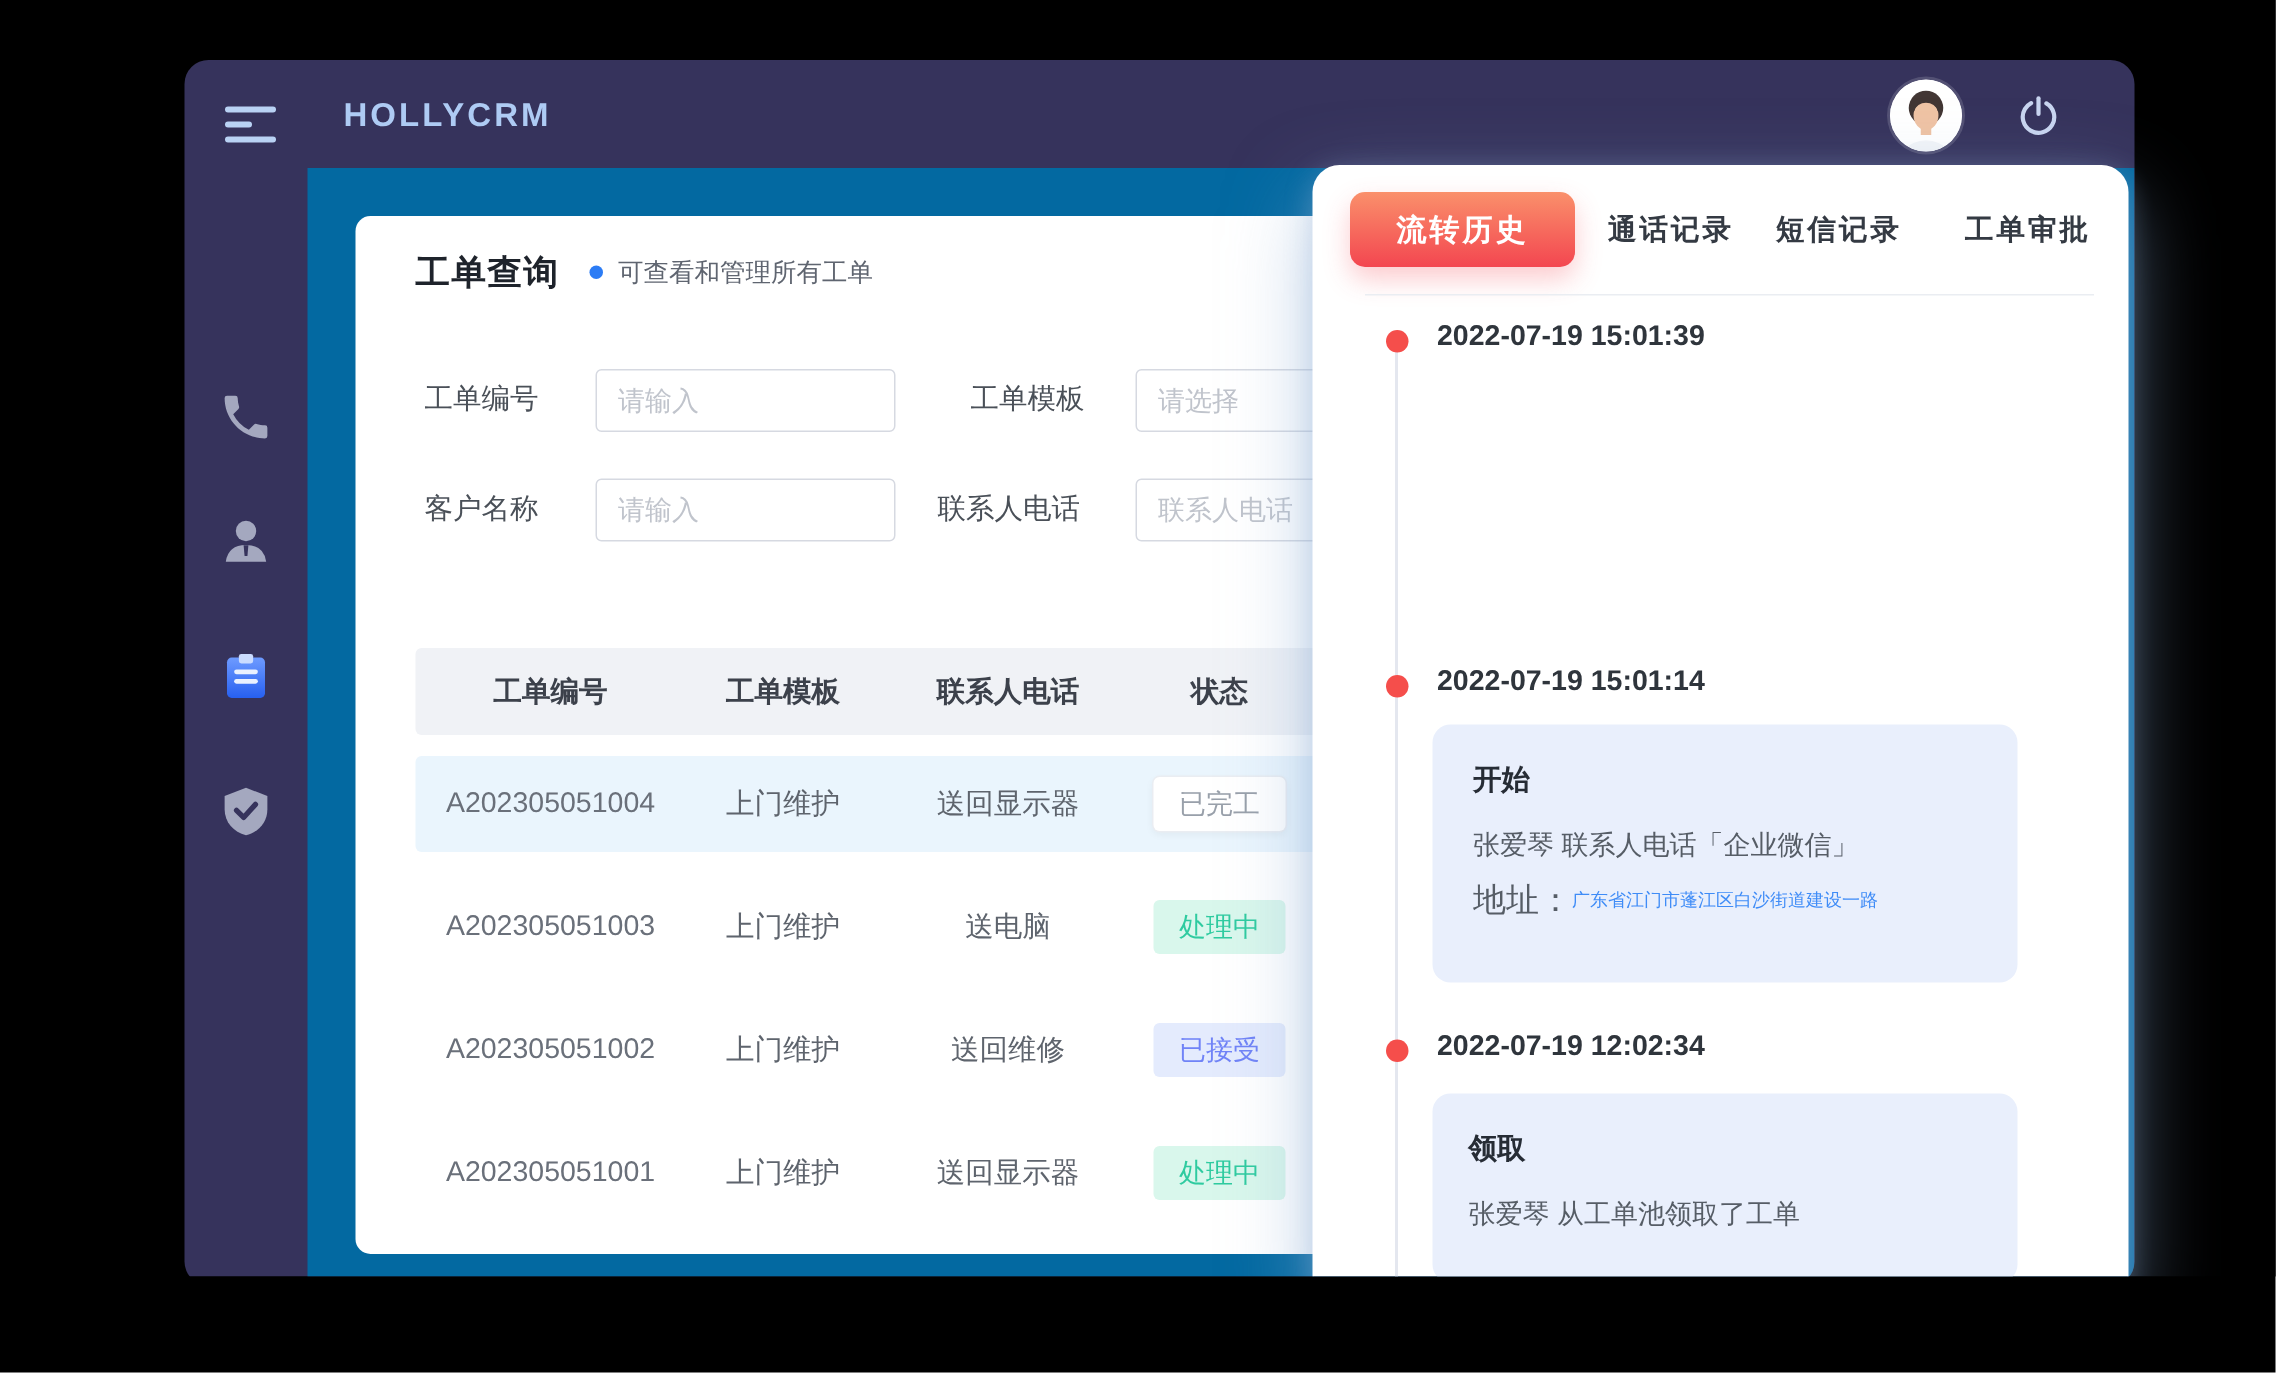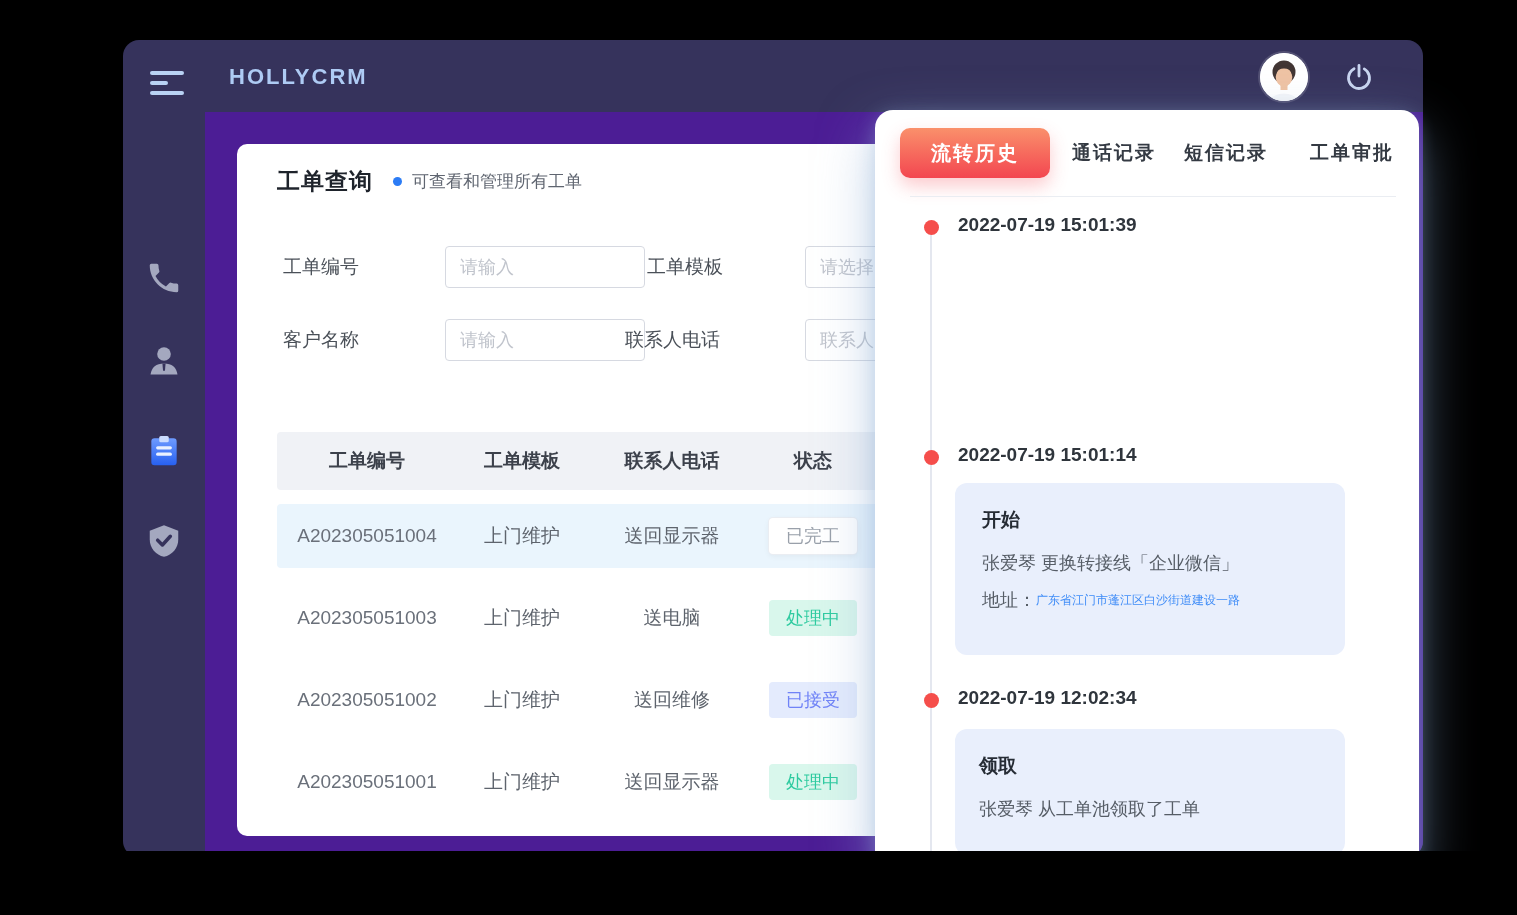--- a/index.html
+++ b/index.html
@@ -21,32 +21,32 @@
   .power{position:absolute;left:1220px;top:21px;width:32px;height:32px;}
 
   
   .side-ic{position:absolute;width:38px;height:38px;left:22px;}
   .ic-phone{top:219px;}
   .ic-person{top:302px;}
   .ic-clip{top:392px;}
   .ic-shield{top:482px;}
 
   
-  .content{position:absolute;left:82px;top:72px;right:0;bottom:0;background:#4c1d95;}
+  .content{position:absolute;left:82px;top:72px;right:0;bottom:0;background:#0369a1;}
   .main-card{position:absolute;left:32px;top:32px;width:1154px;height:692px;
              background:#fff;border-radius:10px;}
   .title-row{position:absolute;left:40px;top:22px;display:flex;align-items:center;}
   .page-title{font-size:23px;font-weight:bold;color:#1E232B;letter-spacing:1px;}
   .title-dot{width:9px;height:9px;border-radius:50%;background:#2C7CF5;margin-left:20px;}
   .page-subtitle{font-size:17px;color:#5F6570;margin-left:10px;}
 
   .f-label{position:absolute;font-size:19px;color:#4A5058;line-height:42px;white-space:nowrap;}
   .f-input{position:absolute;height:42px;width:200px;border:1px solid #D6D9E1;border-radius:4px;
            background:#fff;padding:0 14px;font-size:18px;color:#333;box-sizing:border-box;
-           font-family:inherit;outline:none;margin-left:48px;}
+           font-family:inherit;outline:none;}
   .f-input::placeholder{color:#C0C4CC;}
 
   .t-header{position:absolute;left:40px;top:288px;width:1074px;height:58px;background:#F0F2F6;
             border-radius:4px;display:flex;align-items:center;font-size:19px;font-weight:bold;
             color:#3C414B;}
   .t-row{position:absolute;left:40px;width:1074px;height:64px;display:flex;align-items:center;
          font-size:19px;color:#5E646D;border-radius:4px;}
   .row-active{background:#EAF5FD;}
   .c1{width:180px;text-align:center;color:#6A707A;}
   .c2{width:130px;text-align:center;}
@@ -80,21 +80,21 @@
   .tl-time{position:absolute;left:83px;font-size:19px;color:#2F353C;font-weight:bold;white-space:nowrap;}
   .tm1{top:104px;} .tm2{top:334px;} .tm3{top:577px;}
   .tl-card{position:absolute;left:80px;width:390px;background:#E9EFFC;border-radius:12px;
            padding:24px 27px;box-sizing:border-box;}
   .tc1{top:144px;height:170px;background:#E8F0FC;border:4px solid #1C79F5;padding:20px 24px;}
   .tc2{top:373px;height:172px;}
   .tc3{top:619px;height:126px;padding-left:24px;}
   .tl-title{font-size:19px;font-weight:bold;color:#262C35;}
   .tl-text{font-size:18px;color:#565D66;margin-top:15px;line-height:24px;white-space:nowrap;}
   .addr{display:flex;margin-top:10px;}
-  .addr-label{font-size:18px;color:#565D66;line-height:30px;white-space:nowrap;}
+  .addr-label{font-size:22px;color:#565D66;line-height:30px;white-space:nowrap;}
   .addr-link{font-size:12px;color:#3F8CF7;line-height:30px;width:244px;cursor:pointer;}
 </style>
 </head>
 <body>
 
 <div class="stage">
 
   <div class="window">
 
     <div class="hamburger">
@@ -230,21 +230,21 @@
 
     <div class="tl-line"></div>
 
     <span class="tl-dot d1"></span>
     <div class="tl-time tm1">2022-07-19 15:01:39</div>
 
     <span class="tl-dot d2"></span>
     <div class="tl-time tm2">2022-07-19 15:01:14</div>
     <div class="tl-card tc2">
       <div class="tl-title">开始</div>
-      <div class="tl-text" style="margin-top:18px">张爱琴 更换转接线「企业微信」</div>
+      <div class="tl-text" style="margin-top:18px">张爱琴 联系人电话「企业微信」</div>
       <div class="addr">
         <span class="addr-label">地址：</span>
         <span class="addr-link">广东省江门市蓬江区白沙街道建设一路</span>
       </div>
     </div>
 
     <span class="tl-dot d3"></span>
     <div class="tl-time tm3">2022-07-19 12:02:34</div>
     <div class="tl-card tc3">
       <div class="tl-title">领取</div>

